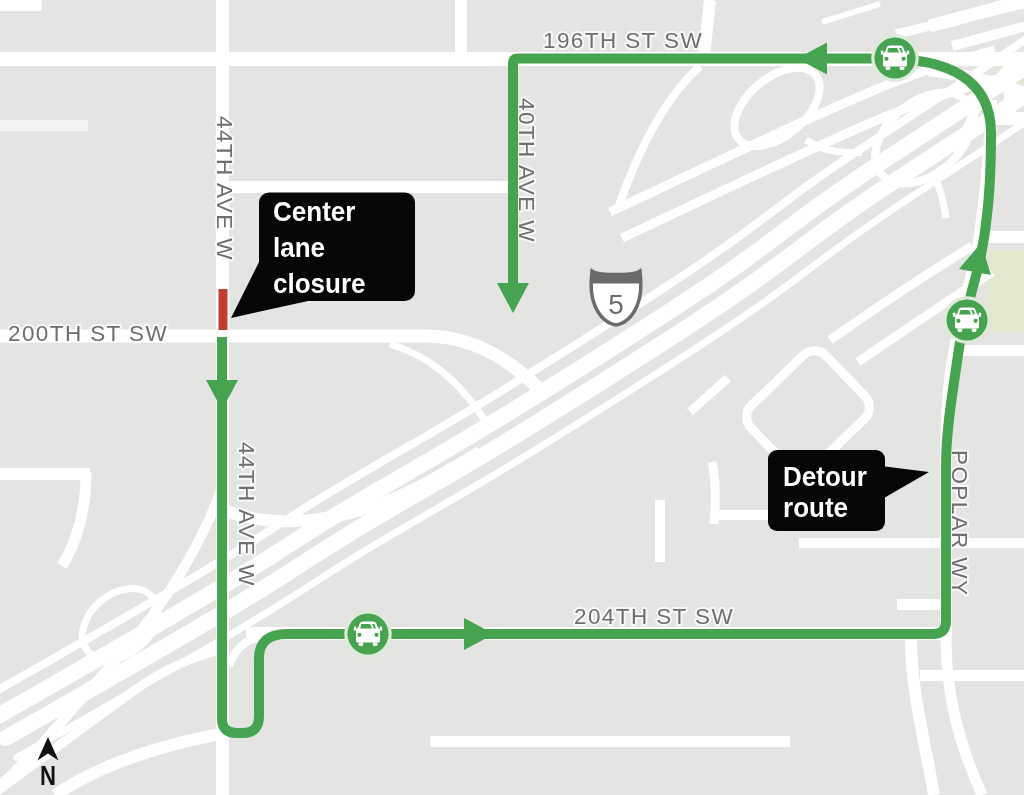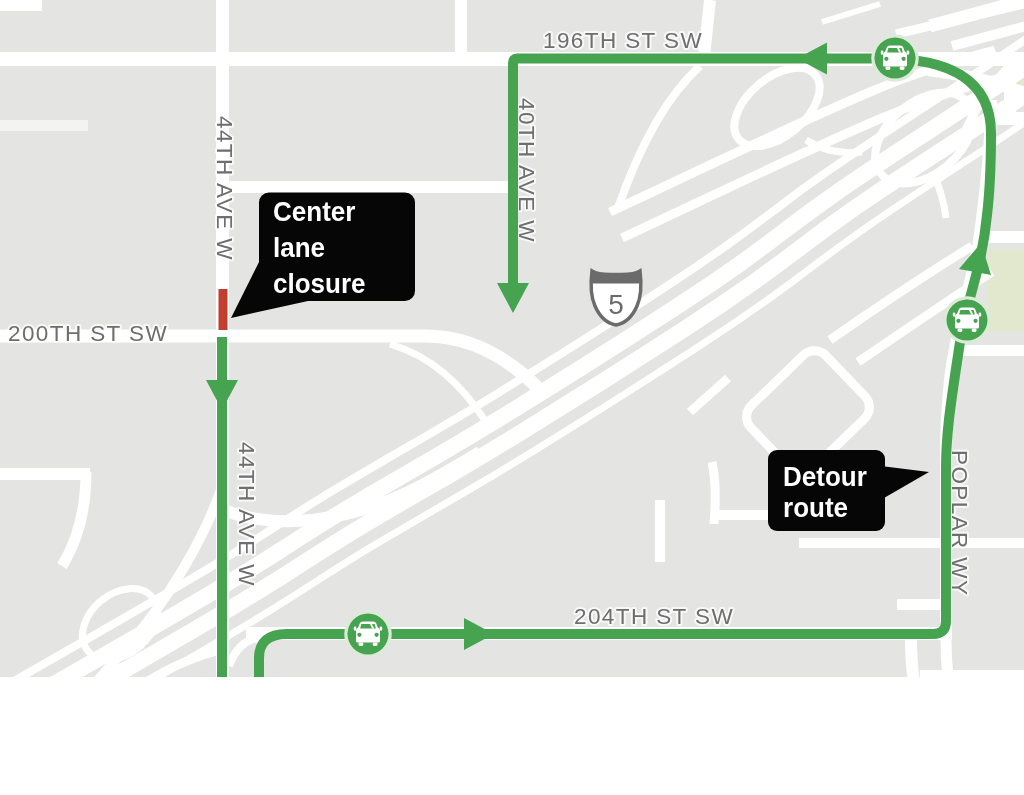--- a/index.html
+++ b/index.html
@@ -1,16 +1,16 @@
 <!DOCTYPE html>
 <html><head>
 <meta charset="utf-8">
 <style>
   html,body{margin:0;padding:0;background:#fff;}
-  .map{position:relative;width:1024px;height:677px;overflow:hidden;
+  .map{position:relative;width:1024px;height:795px;overflow:hidden;
        font-family:"Liberation Sans", sans-serif;}
   svg{display:block;font-family:"Liberation Sans", sans-serif;}
   .map{filter:blur(0.7px);}
   text.street{fill:#6e6e6e;font-size:22.5px;letter-spacing:1.4px;stroke:#ffffff;stroke-width:4px;stroke-opacity:0.75;paint-order:stroke;stroke-linejoin:round;}
   text.callout{fill:#ffffff;font-size:28px;font-weight:bold;}
 </style>
 </head>
 <body>
 <div class="map">
 <svg width="1024" height="795" viewBox="0 0 1024 795">

